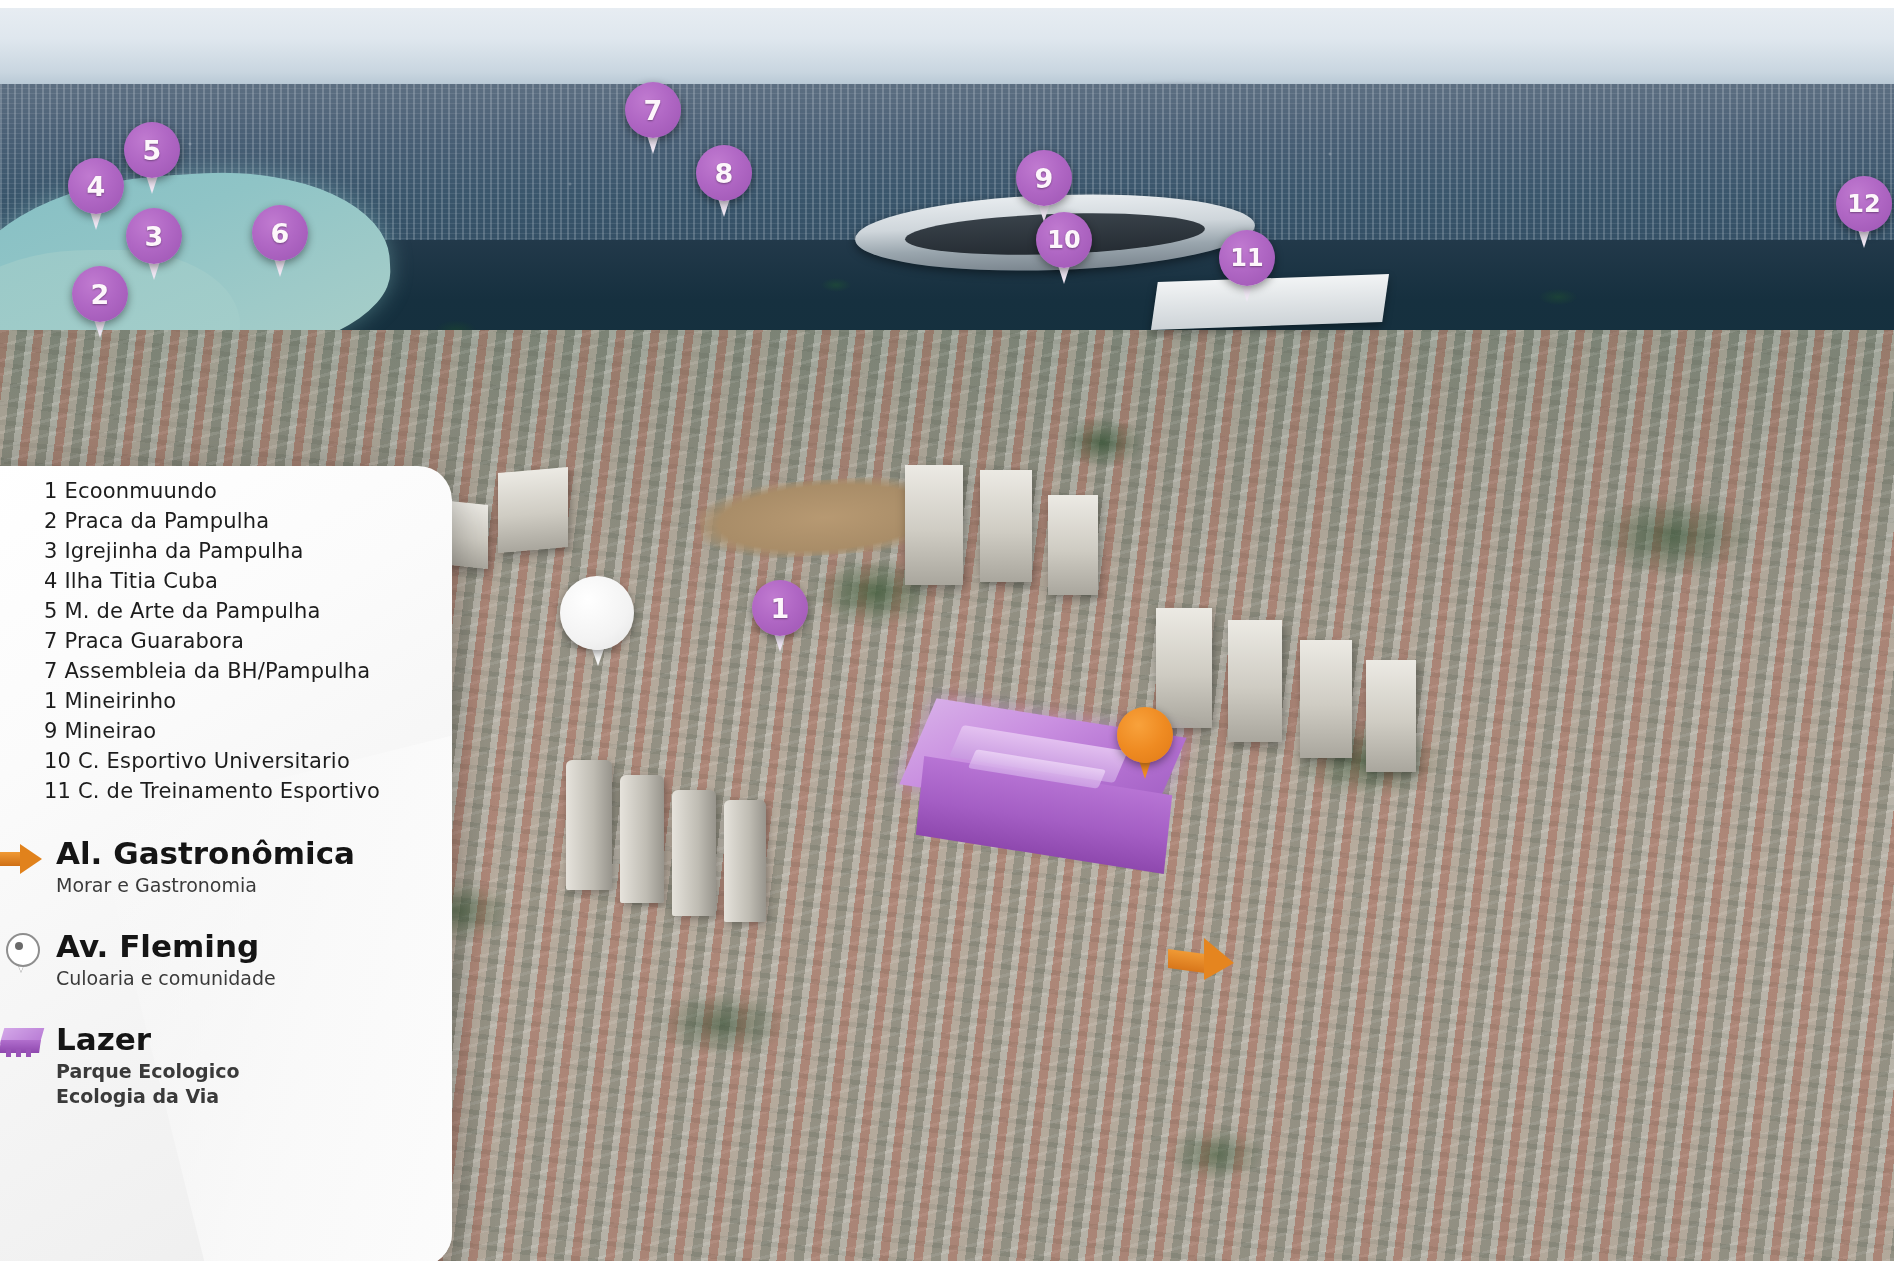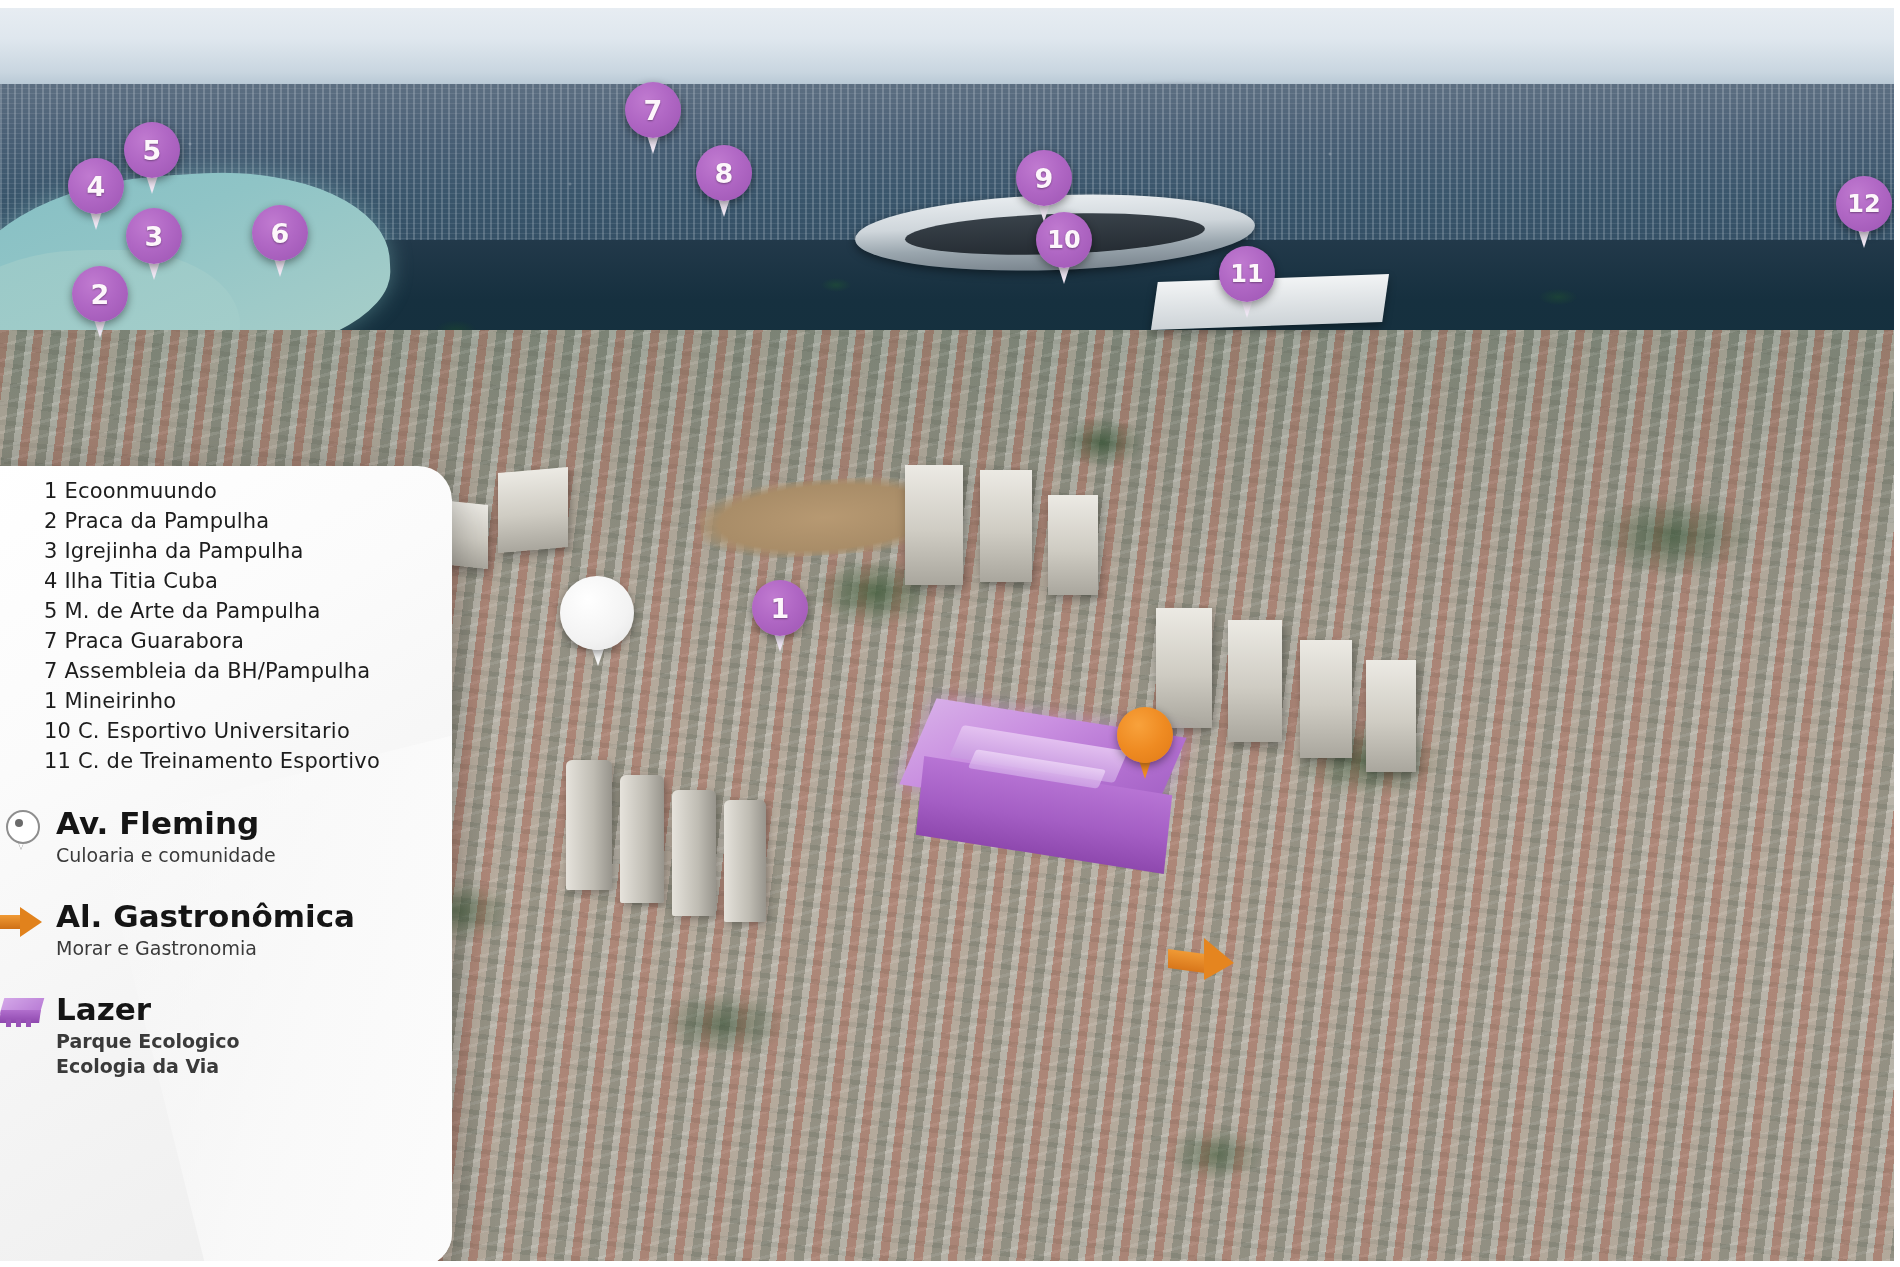--- a/index.html
+++ b/index.html
@@ -319,21 +319,21 @@
     <div class="head">8</div>
   </div>
   <div class="pin purple" style="left:1016px;top:150px;">
     <div class="tail"></div>
     <div class="head">9</div>
   </div>
   <div class="pin purple" style="left:1036px;top:212px;">
     <div class="tail"></div>
     <div class="head" style="font-size:24px;">10</div>
   </div>
-  <div class="pin purple" style="left:1219px;top:246px;">
+  <div class="pin purple" style="left:1219px;top:230px;">
     <div class="tail"></div>
     <div class="head" style="font-size:24px;">11</div>
   </div>
   <div class="pin purple" style="left:1836px;top:176px;">
     <div class="tail"></div>
     <div class="head" style="font-size:24px;">12</div>
   </div>
   <div class="pin white" style="left:560px;top:576px;width:74px;height:88px;">
     <div class="tail" style="left:26px;top:56px;border-left:12px solid transparent;border-right:12px solid transparent;border-top:34px solid #f7f7f7;"></div>
     <div class="head" style="width:74px;height:74px;"></div>
@@ -359,48 +359,49 @@
 
       <div class="lg-list">
         <div class="lg-li">1 Ecoonmuundo</div>
         <div class="lg-li">2 Praca da Pampulha</div>
         <div class="lg-li">3 Igrejinha da Pampulha</div>
         <div class="lg-li">4 Ilha Titia Cuba</div>
         <div class="lg-li">5 M. de Arte da Pampulha</div>
         <div class="lg-li">7 Praca Guarabora</div>
         <div class="lg-li">7 Assembleia da BH/Pampulha</div>
         <div class="lg-li">1 Mineirinho</div>
+        <div class="lg-li">9 Mineirao</div>
         <div class="lg-li">10 C. Esportivo Universitario</div>
         <div class="lg-li">11 C. de Treinamento Esportivo</div>
+      </div>
+
+      <div class="lg-sec">
+        <div class="lg-sec-ico">
+          <div class="ico-arrow">
+              <div class="s"></div>
+              <div class="h"></div>
+            </div>
+        </div>
+        <div class="lg-sec-txt">
+          <div class="lg-sec-title">Al. Gastronômica</div>
+          <div class="lg-sec-sub">Morar e Gastronomia</div>
+        </div>
       </div>
 
       <div class="lg-sec">
         <div class="lg-sec-ico">
           <div class="ico-outline-pin">
               <div class="leg"></div>
               <div class="ring"></div>
               <div class="dot"></div>
             </div>
         </div>
         <div class="lg-sec-txt">
           <div class="lg-sec-title">Av. Fleming</div>
           <div class="lg-sec-sub">Culoaria e comunidade</div>
-        </div>
-      </div>
-
-      <div class="lg-sec">
-        <div class="lg-sec-ico">
-          <div class="ico-arrow">
-              <div class="s"></div>
-              <div class="h"></div>
-            </div>
-        </div>
-        <div class="lg-sec-txt">
-          <div class="lg-sec-title">Al. Gastronômica</div>
-          <div class="lg-sec-sub">Morar e Gastronomia</div>
         </div>
       </div>
 
       <div class="lg-sec">
         <div class="lg-sec-ico">
           <div class="ico-lazer">
               <div class="top"></div>
               <div class="bot"></div>
               <div class="n1"></div>
               <div class="n2"></div>

